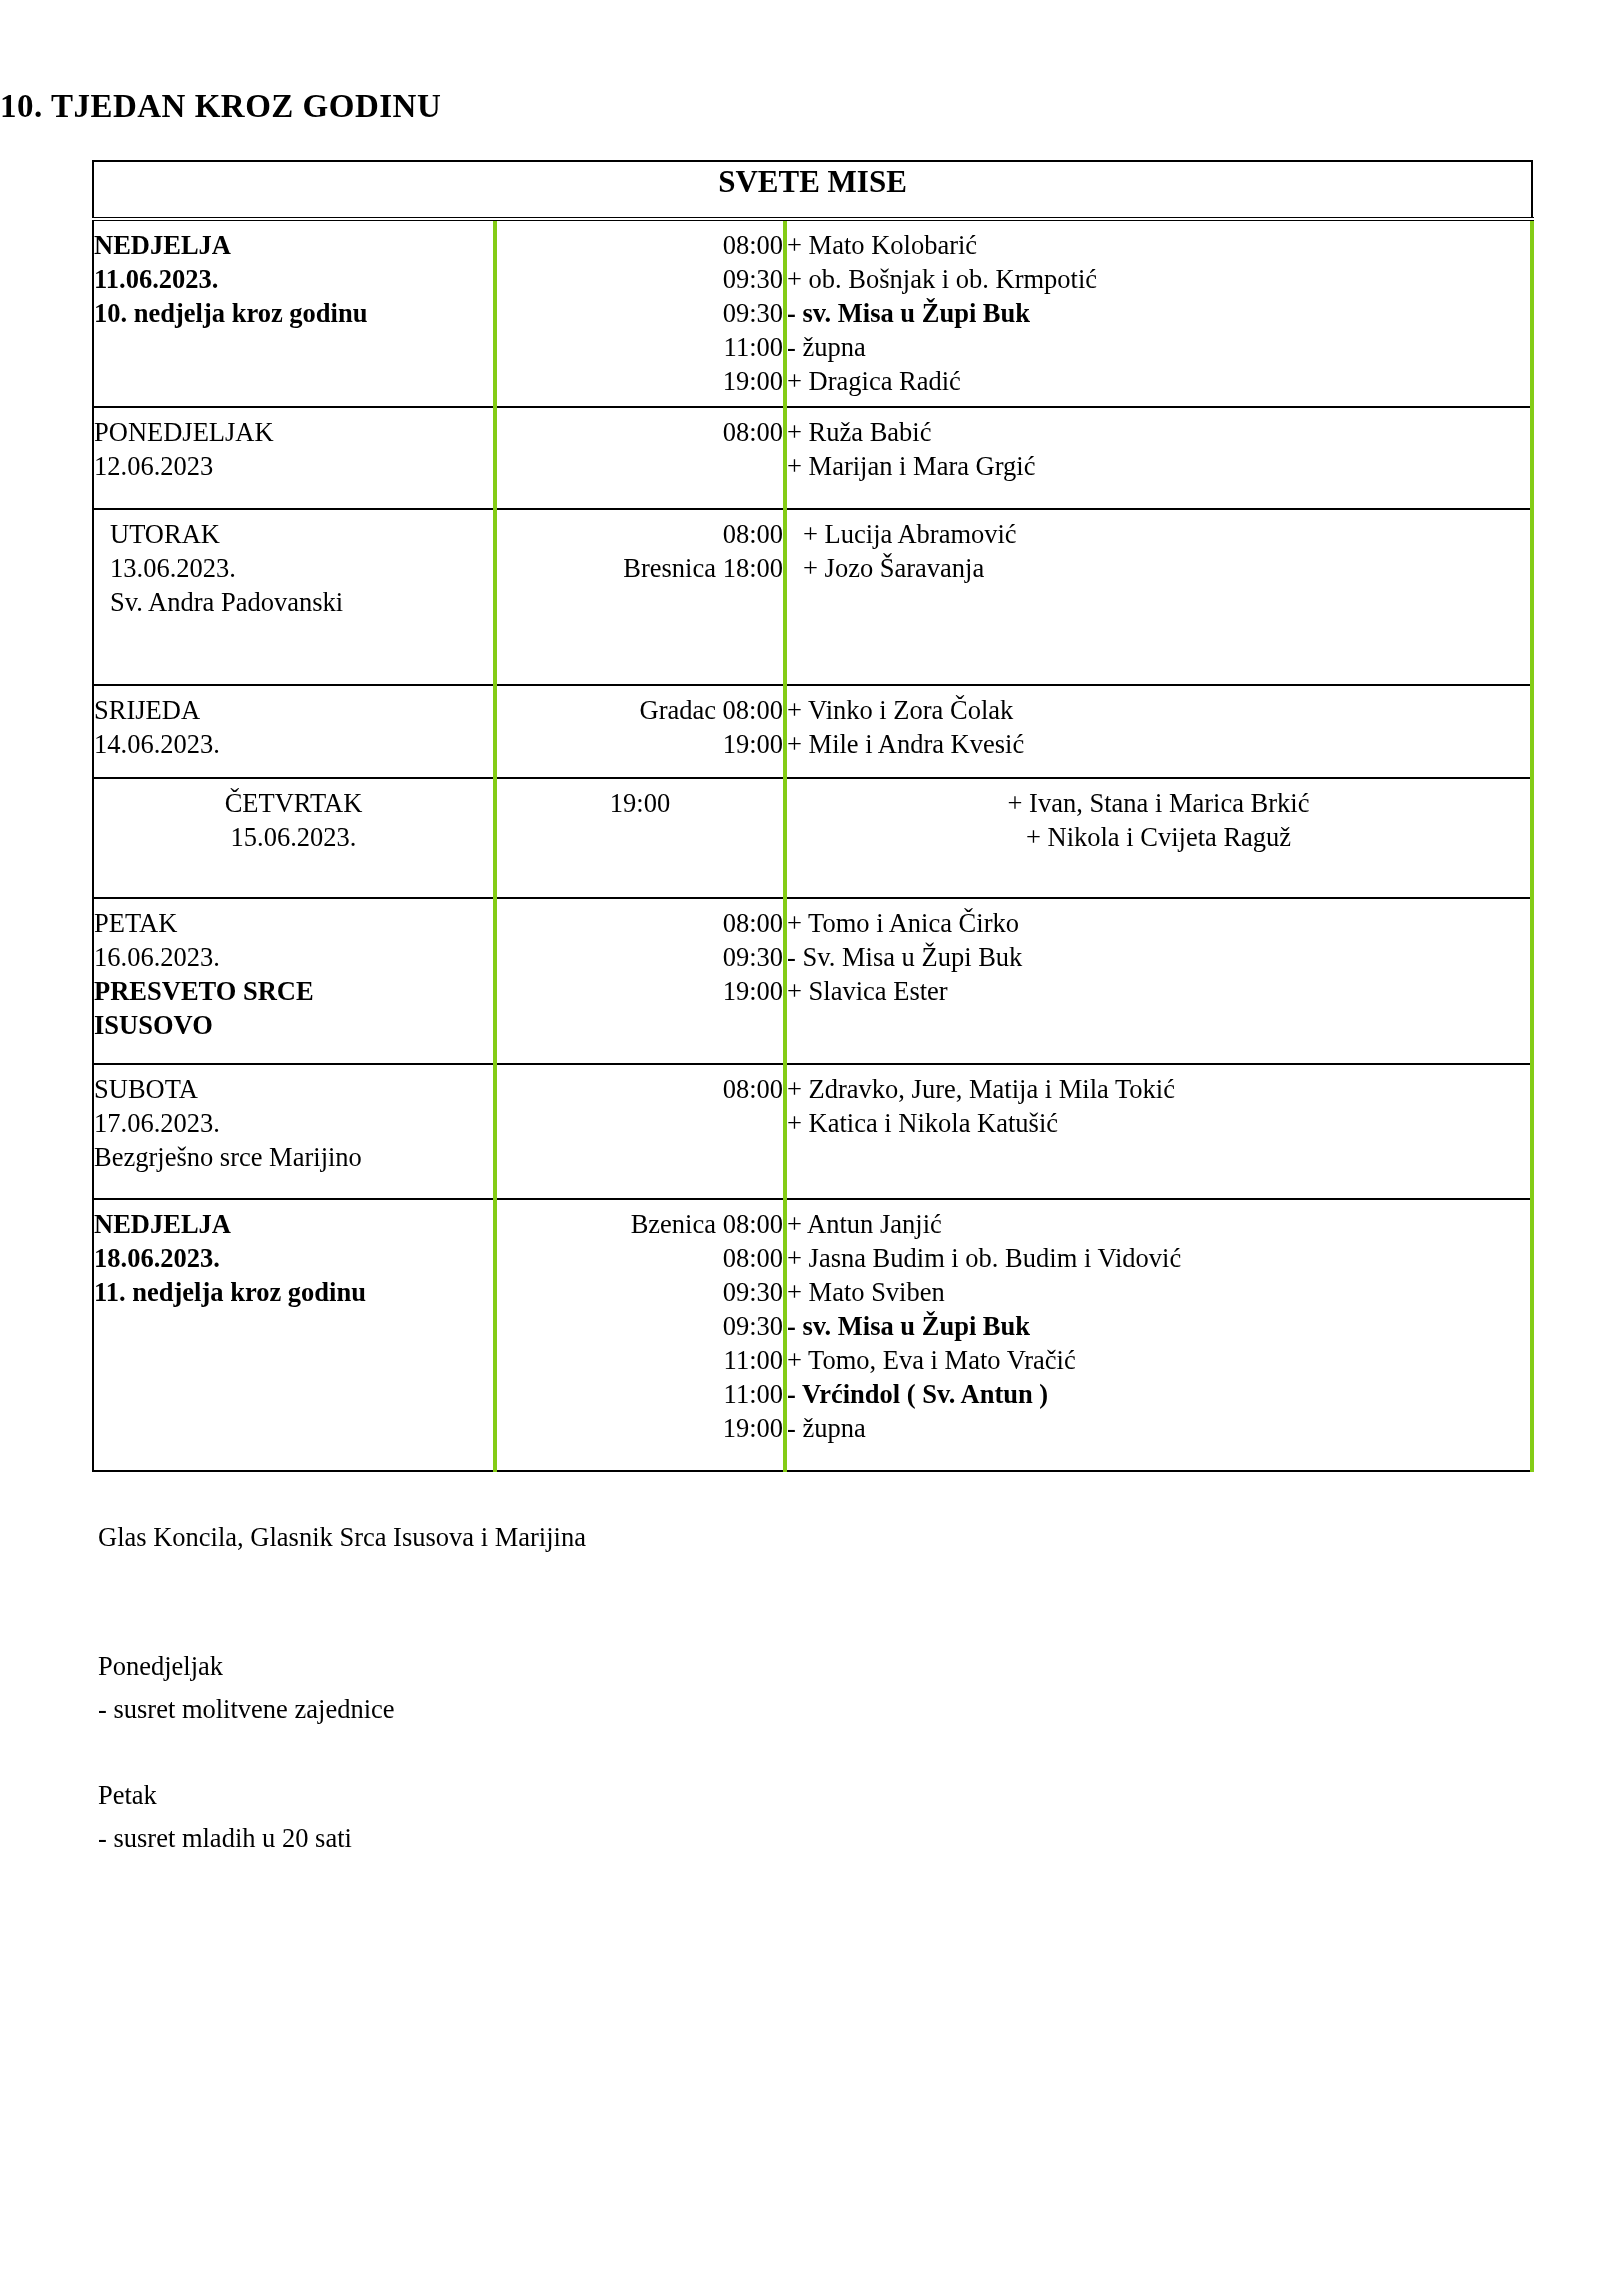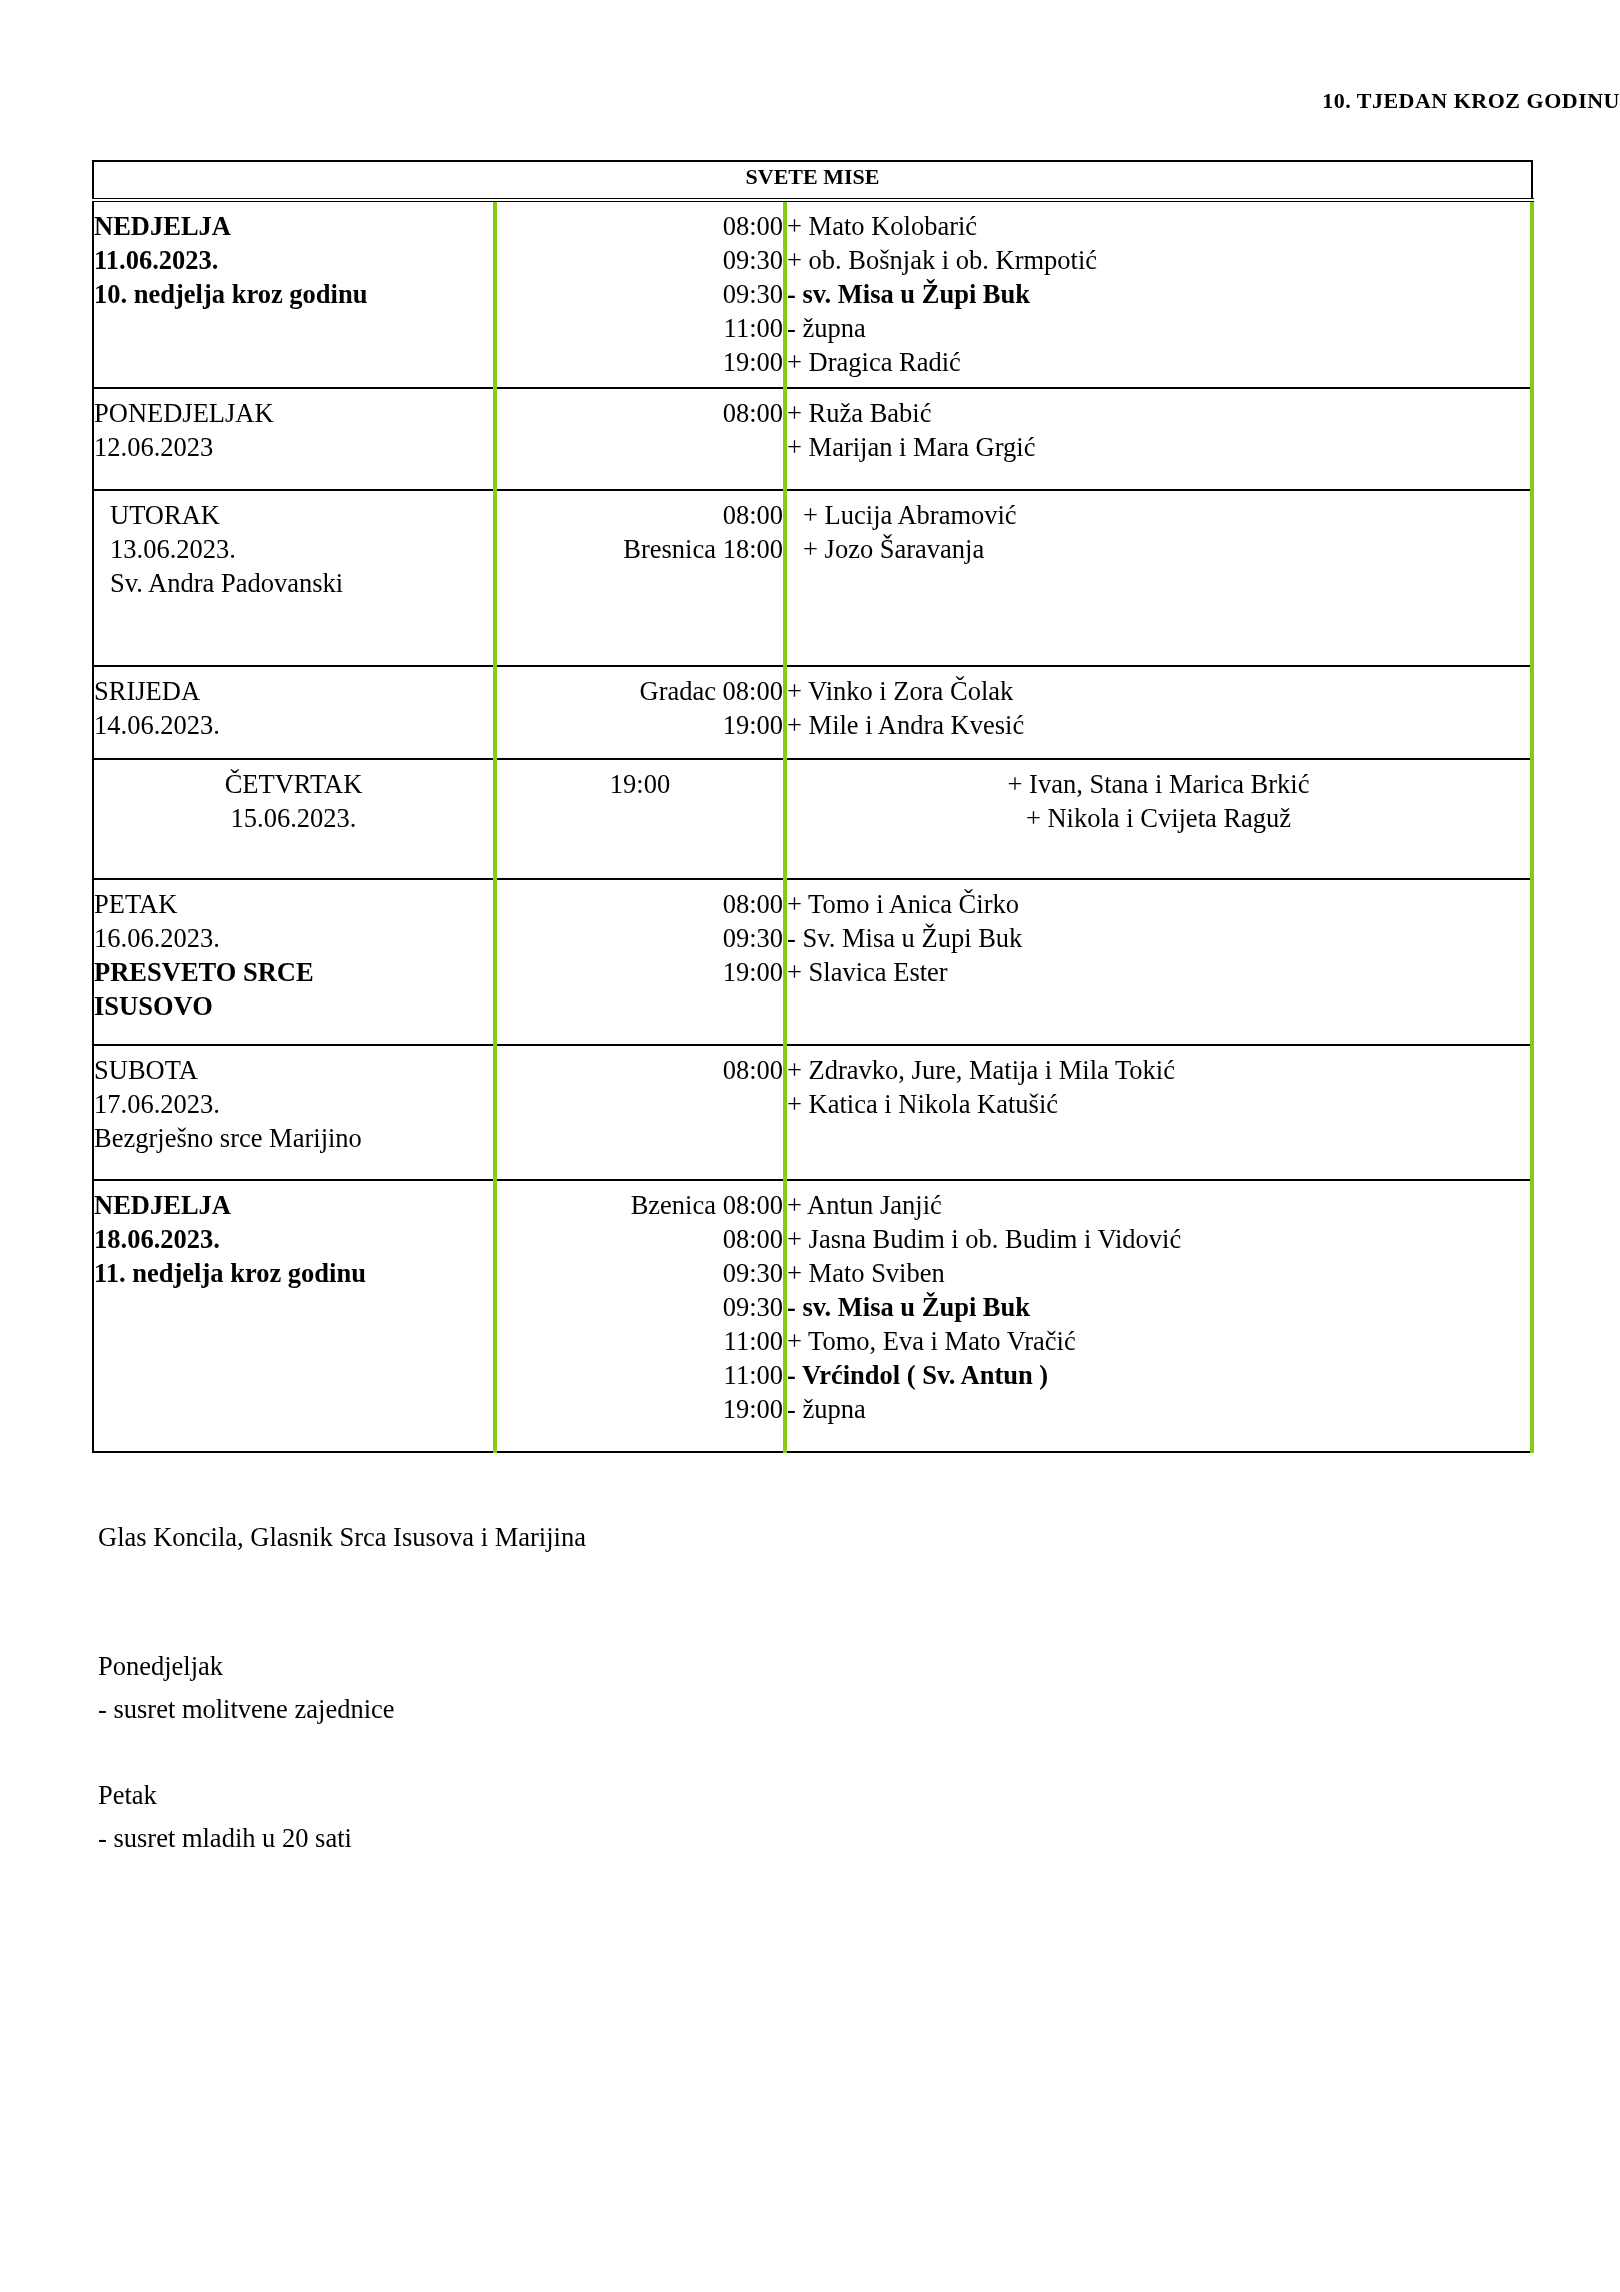--- a/index.html
+++ b/index.html
@@ -15,46 +15,46 @@
     color: #000000;
     font-family: "Liberation Serif", "DejaVu Serif", serif;
     overflow: hidden;
   }
   .doc-title {
     position: absolute;
     top: 88px;
     left: 0;
     width: 100%;
     margin: 0;
-    text-align: right;
-    font-size: 22px;
+    text-align: left;
+    font-size: 33px;
     font-weight: bold;
     letter-spacing: 0.5px;
   }
   table.mass-table {
     position: absolute;
     top: 160px;
     left: 92px;
     width: 1439px;
     border-collapse: collapse;
     table-layout: fixed;
   }
   table.mass-table col.c-day  { width: 402px; }
   table.mass-table col.c-time { width: 290px; }
   table.mass-table col.c-int  { width: 747px; }
 
   table.mass-table th.header-cell {
     border: 2px solid #000;
     border-bottom: 4.9px double #000;
     height: 35px;
     box-sizing: border-box;
-    padding: 2px 0 8px 0;
+    padding: 2px 0 17px 0;
     text-align: center;
     vertical-align: middle;
-    font-size: 22px;
+    font-size: 31px;
     font-weight: bold;
   }
   table.mass-table td {
     border-left: 2px solid #000;
     border-right: 4px solid #84cc16;
     border-bottom: 2.9px solid #000;
     vertical-align: top;
     box-sizing: border-box;
     padding: 6.9px 0 0 0;
     font-size: 26.5px;

